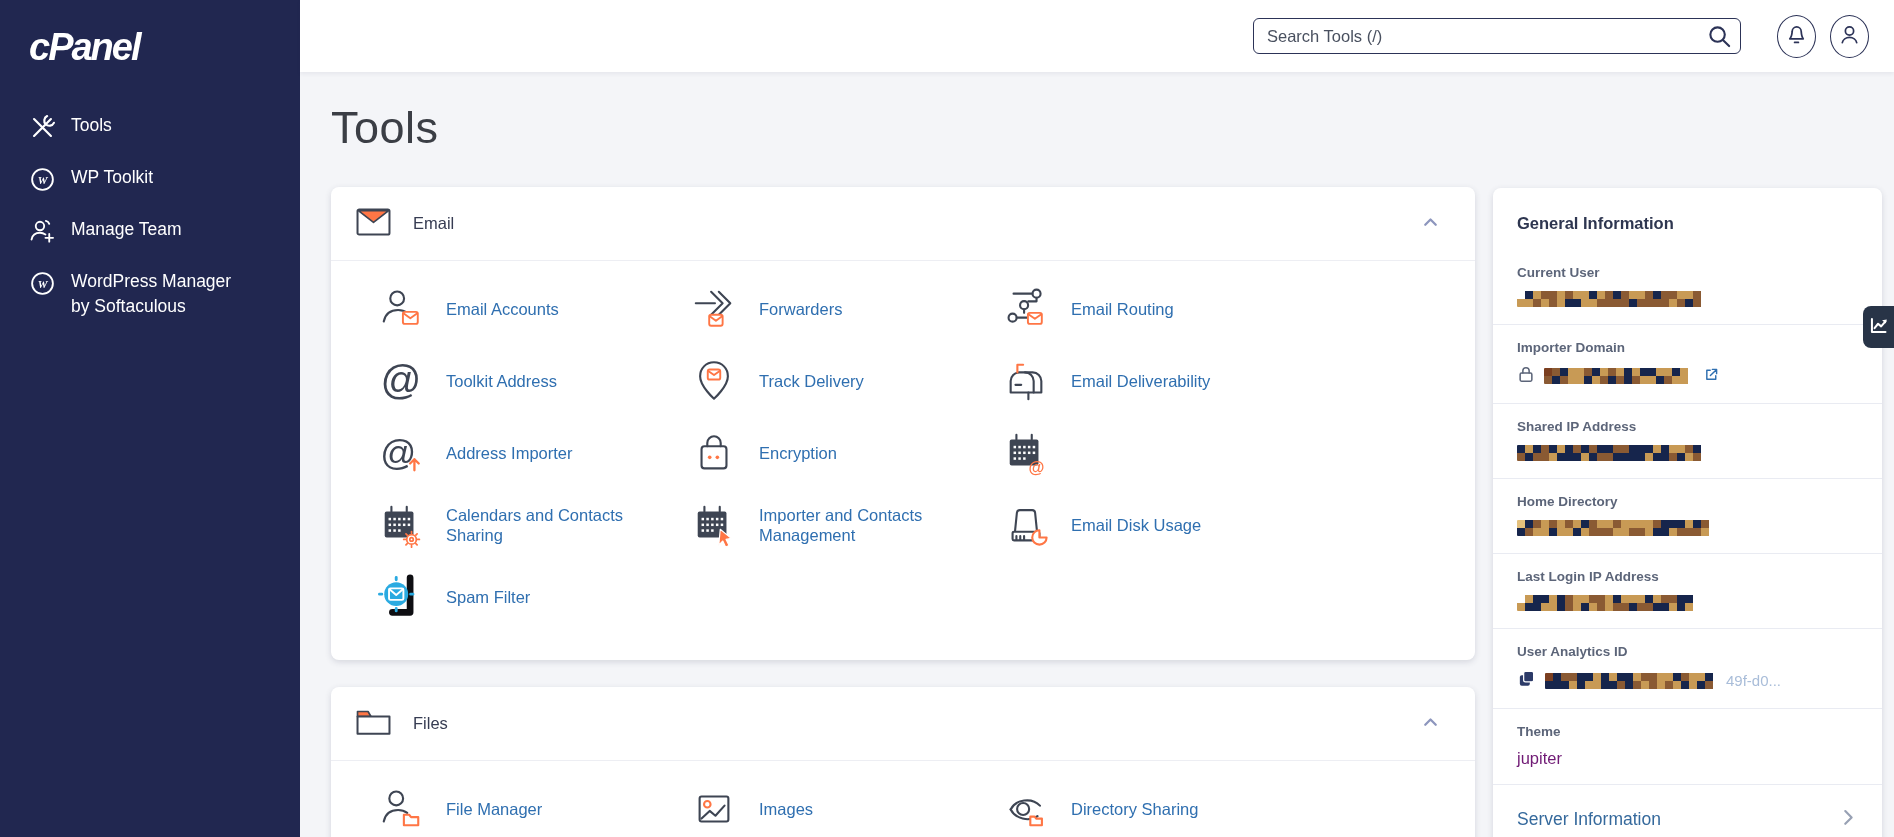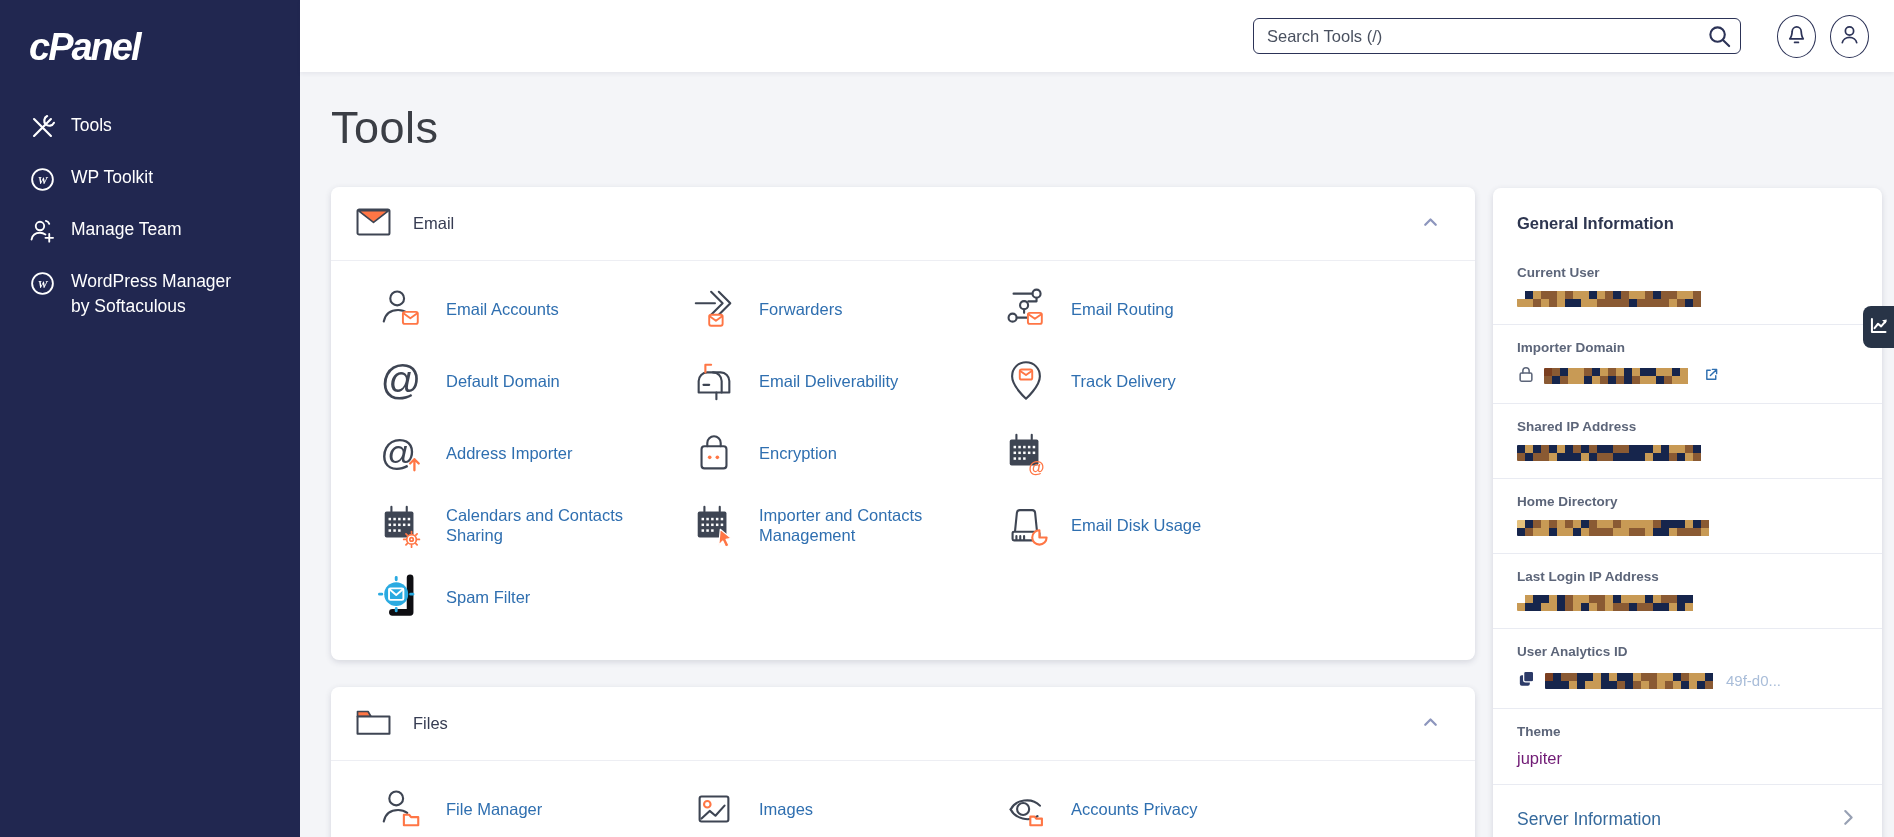--- a/index.html
+++ b/index.html
@@ -242,49 +242,49 @@
                     </svg>
                   </span>
                   <span class="tool-label">Email Routing</span>
                 </div>
                 <div class="tool">
                   <span class="tool-icon">
                     <svg viewBox="0 0 48 48" width="46" height="46" fill="none" stroke-linecap="round" stroke-linejoin="round">
                       <text x="24" y="38" font-size="42" fill="#3e4553" text-anchor="middle" font-family="Liberation Sans, sans-serif">@</text>
                     </svg>
                   </span>
-                  <span class="tool-label">Default Domain</span>
+                  <span class="tool-label">Toolkit Address</span>
+                </div>
+                <div class="tool">
+                  <span class="tool-icon">
+                    <svg viewBox="0 0 48 48" width="46" height="46" fill="none" stroke-linecap="round" stroke-linejoin="round">
+                      <g stroke="#3e4553" stroke-width="2.2" fill="none">
+                        <path d="M24 4.5 C15.5 4.5 9.5 11 9.5 19 c0 10.5 14.5 23.5 14.5 23.5 S38.5 29.5 38.5 19 C38.5 11 32.5 4.5 24 4.5 Z"></path>
+                      </g>
+                      <rect x="17.5" y="12" width="13" height="10.5" rx="2" fill="#fff" stroke="#ff7645" stroke-width="2"></rect>
+                      <path d="M18 13.5 l6 4.25 6 -4.25" stroke="#ff7645" stroke-width="2"></path>
+                    </svg>
+                  </span>
+                  <span class="tool-label">Track Delivery</span>
                 </div>
                 <div class="tool">
                   <span class="tool-icon">
                     <svg viewBox="0 0 48 48" width="46" height="46" fill="none" stroke-linecap="round" stroke-linejoin="round">
                       <g stroke="#3e4553" stroke-width="2.2" fill="none">
                         <path d="M8 36 V24 a9 9 0 0 1 9-9 h14 a9 9 0 0 1 9 9 v12 Z"></path>
                         <path d="M23 15 a9 9 0 0 1 9 9 v12"></path>
                         <path d="M13 28 h6"></path>
                         <path d="M26.5 36 v7"></path>
                       </g>
                       <g stroke="#ff7645" stroke-width="2.2" fill="none">
                         <path d="M15 15 V7 h6"></path>
                       </g>
                     </svg>
                   </span>
                   <span class="tool-label">Email Deliverability</span>
-                </div>
-                <div class="tool">
-                  <span class="tool-icon">
-                    <svg viewBox="0 0 48 48" width="46" height="46" fill="none" stroke-linecap="round" stroke-linejoin="round">
-                      <g stroke="#3e4553" stroke-width="2.2" fill="none">
-                        <path d="M24 4.5 C15.5 4.5 9.5 11 9.5 19 c0 10.5 14.5 23.5 14.5 23.5 S38.5 29.5 38.5 19 C38.5 11 32.5 4.5 24 4.5 Z"></path>
-                      </g>
-                      <rect x="17.5" y="12" width="13" height="10.5" rx="2" fill="#fff" stroke="#ff7645" stroke-width="2"></rect>
-                      <path d="M18 13.5 l6 4.25 6 -4.25" stroke="#ff7645" stroke-width="2"></path>
-                    </svg>
-                  </span>
-                  <span class="tool-label">Track Delivery</span>
                 </div>
                 <div class="tool">
                   <span class="tool-icon">
                     <svg viewBox="0 0 48 48" width="46" height="46" fill="none" stroke-linecap="round" stroke-linejoin="round">
                       <text x="21" y="36" font-size="37" fill="#3e4553" text-anchor="middle" font-family="Liberation Sans, sans-serif">@</text>
                       <g stroke="#ff7645" stroke-width="2.4" fill="none">
                         <path d="M38 42 V30.5 M33.5 35 L38 30.5 L42.5 35"></path>
                       </g>
                     </svg>
                   </span>
@@ -456,21 +456,21 @@
                   <span class="tool-icon">
                     <svg viewBox="0 0 48 48" width="46" height="46" fill="none" stroke-linecap="round" stroke-linejoin="round">
                       <g stroke="#3e4553" stroke-width="2.2" fill="none">
                         <path d="M8 24.5 C13 14 30 11.5 38.5 20.5"></path>
                         <path d="M8 24.5 C13 34 27 38 36 31.5"></path>
                         <circle cx="21" cy="24" r="6.3"></circle>
                       </g>
                       <path d="M28.5 41 v-9 h4.5 l1.6 2 h6 v7 Z" fill="#fff" stroke="#ff7645" stroke-width="2.2"></path>
                     </svg>
                   </span>
-                  <span class="tool-label">Accounts Privacy</span>
+                  <span class="tool-label">Directory Sharing</span>
                 </div>
               </div>
             </section>
           </div>
       </main>
 
       <aside class="info-panel">
         <div class="info-title">General Information</div>
         <div id="info-fields">
             <div class="info-field">

